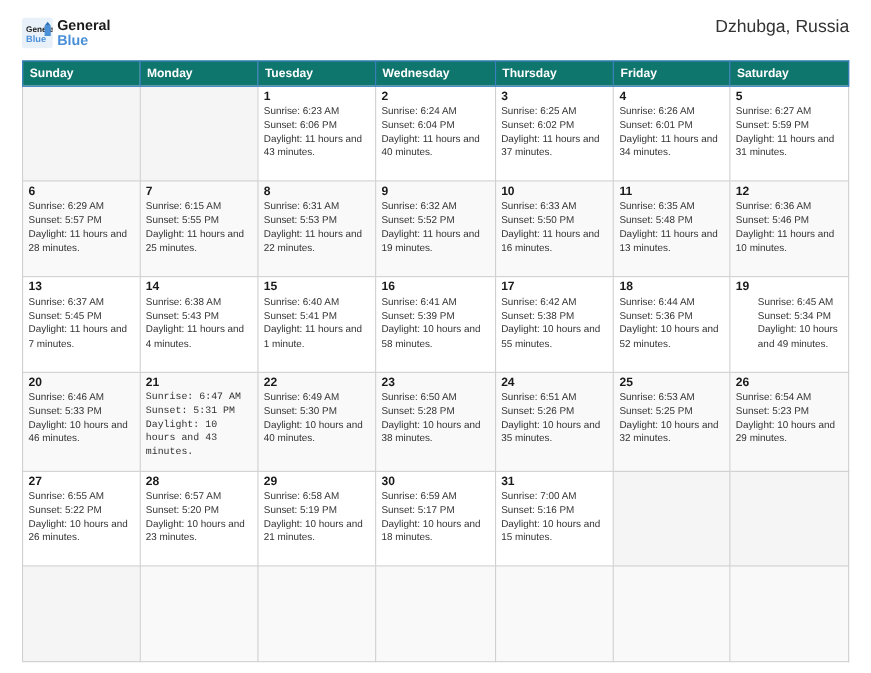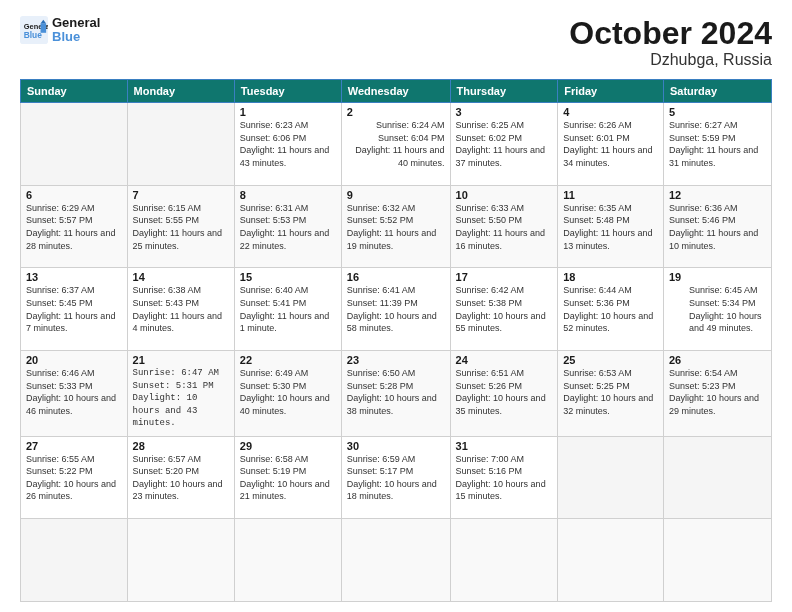--- a/index.html
+++ b/index.html
@@ -100,21 +100,20 @@
         <text x="4" y="24" font-size="9" font-weight="bold" fill="#4a90d9">Blue</text>
         <polygon points="22,8 28,8 28,18 22,18" fill="#4a90d9"></polygon>
         <polygon points="22,8 28,8 25,4" fill="#2a70b9"></polygon>
       </svg>
       <div>
         <div style="font-size:13px;font-weight:bold;color:#1a1a1a;line-height:1.1">General</div>
         <div style="font-size:13px;font-weight:bold;color:#4a90d9;line-height:1.1">Blue</div>
       </div>
     </div>
     <div class="title-block">
-      <h1>October 2024</h1>
       <h2>Dzhubga, Russia</h2>
     </div>
   </div>
 
   <table class="calendar">
     <thead>
       <tr id="weekday-header">
           <th>Sunday</th>
           <th>Monday</th>
           <th>Tuesday</th>
@@ -129,21 +128,21 @@
           <td class="empty-cell"></td>
           <td class="empty-cell"></td>
           <td>
             <span class="day-num">1</span>
             <div class="day-info" style="white-space: pre-line;">Sunrise: 6:23 AM
 Sunset: 6:06 PM
 Daylight: 11 hours and 43 minutes.</div>
           </td>
           <td>
             <span class="day-num">2</span>
-            <div class="day-info" style="white-space: pre-line; text-align: right;">Sunrise: 6:24 AM
+            <div class="day-info" style="white-space: pre-line;">Sunrise: 6:24 AM
 Sunset: 6:04 PM
 Daylight: 11 hours and 40 minutes.</div>
           </td>
           <td>
             <span class="day-num">3</span>
             <div class="day-info" style="white-space: pre-line;">Sunrise: 6:25 AM
 Sunset: 6:02 PM
 Daylight: 11 hours and 37 minutes.</div>
           </td>
           <td>
@@ -218,21 +217,21 @@
           </td>
           <td>
             <span class="day-num">15</span>
             <div class="day-info" style="white-space: pre-line;">Sunrise: 6:40 AM
 Sunset: 5:41 PM
 Daylight: 11 hours and 1 minute.</div>
           </td>
           <td>
             <span class="day-num">16</span>
             <div class="day-info" style="white-space: pre-line;">Sunrise: 6:41 AM
-Sunset: 11:39 PM
+Sunset: 5:39 PM
 Daylight: 10 hours and 58 minutes.</div>
           </td>
           <td>
             <span class="day-num">17</span>
             <div class="day-info" style="white-space: pre-line;">Sunrise: 6:42 AM
 Sunset: 5:38 PM
 Daylight: 10 hours and 55 minutes.</div>
           </td>
           <td>
             <span class="day-num">18</span>

